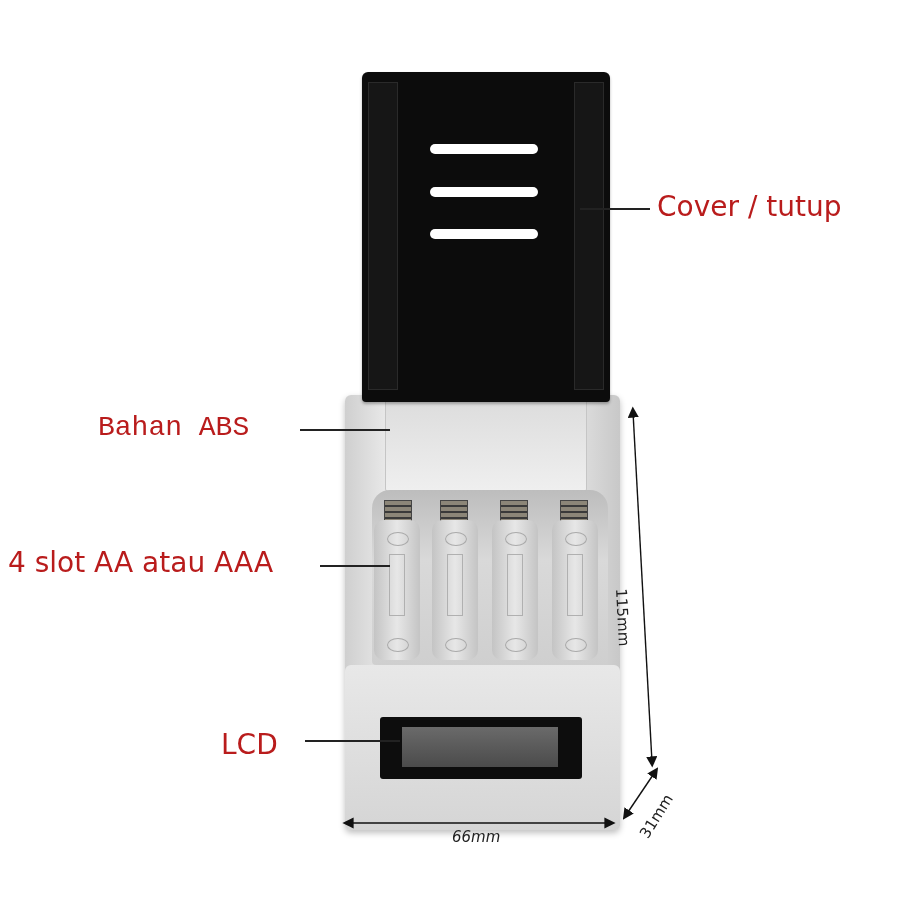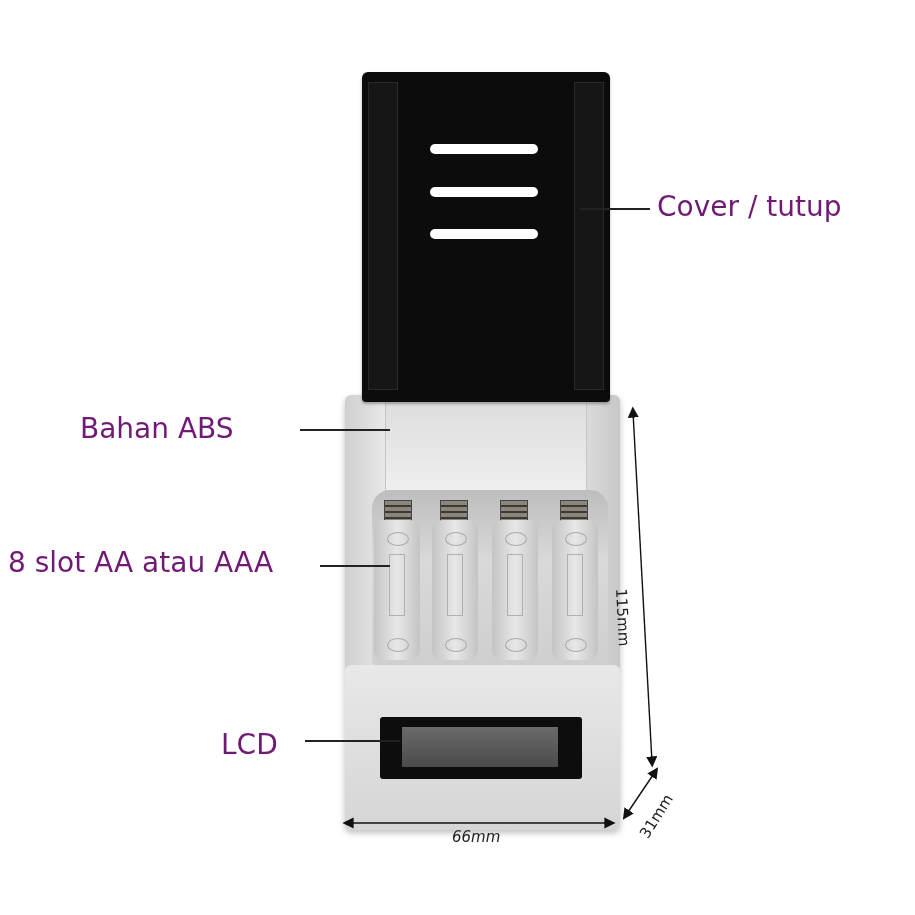--- a/index.html
+++ b/index.html
@@ -1,18 +1,18 @@
 <!DOCTYPE html>
 <html><head>
   <meta charset="utf-8">
   <style>
     html, body { margin:0; padding:0; }
     body { width:915px; height:915px; background:#ffffff; position:relative; overflow:hidden; font-family:"DejaVu Sans", sans-serif; }
     .abs { position:absolute; }
-    .label { position:absolute; font-size:28px; color:#701a75; white-space:nowrap; font-family:"DejaVu Sans", sans-serif; }
+    .label { position:absolute; font-size:28px; color:#b91c1c; white-space:nowrap; font-family:"DejaVu Sans", sans-serif; }
     .leader { position:absolute; height:1.5px; background:#222; }
     
     .cover { left:362px; top:72px; width:248px; height:330px; background:#0c0c0c; border-radius:6px 6px 4px 4px; box-shadow:0 2px 3px rgba(0,0,0,.3); }
     .cover .rail { position:absolute; top:10px; bottom:12px; width:28px; background:#161616; border:1px solid #2a2a2a; }
     .cover .rail.l { left:6px; } .cover .rail.r { right:6px; }
     .slit { position:absolute; left:68px; width:108px; height:10px; background:#fff; border-radius:6px; }
     
     .base { left:345px; top:395px; width:275px; height:435px; background:linear-gradient(90deg,#cfcfcf,#f1f1f1 20%,#e6e6e6 80%,#c8c8c8); border-radius:6px; box-shadow:0 3px 6px rgba(0,0,0,.25); }
     .hinge { left:385px; top:395px; width:200px; height:95px; background:linear-gradient(#dcdcdc,#efefef); border:1px solid #c5c5c5; border-radius:3px; }
     .bay { left:372px; top:490px; width:236px; height:175px; background:linear-gradient(#bdbdbd,#d9d9d9 40%,#cfcfcf); border-radius:18px 18px 4px 4px; }
@@ -69,24 +69,24 @@
 </div>
 
 <div class="abs front"></div>
 <div class="abs lcd">
     <div class="screen"></div>
   </div>
 
 <div class="label" style="left:657px; top:190px;">Cover / tutup</div>
 <div class="leader" style="left:580px; top:208px; width:70px;"></div>
 
-<div class="label" style="left:80px; top:412px;">Bahan ABS</div>
+<div class="label" style="left:98px; top:412px;font-family:Liberation Mono, monospace;">Bahan ABS</div>
 <div class="leader" style="left:300px; top:429px; width:90px;"></div>
 
-<div class="label" style="left:8px; top:546px;">8 slot AA atau AAA</div>
+<div class="label" style="left:8px; top:546px;">4 slot AA atau AAA</div>
 <div class="leader" style="left:320px; top:565px; width:70px;"></div>
 
 <div class="label" style="left:221px; top:728px;">LCD</div>
 <div class="leader" style="left:305px; top:740px; width:95px;"></div>
 
 <svg class="dims" width="915" height="915">
   <defs>
     <marker id="ah" markerWidth="8" markerHeight="8" refX="4" refY="4" orient="auto-start-reverse">
       <path d="M0,0 L8,4 L0,8 z" fill="#111"></path>
     </marker>

